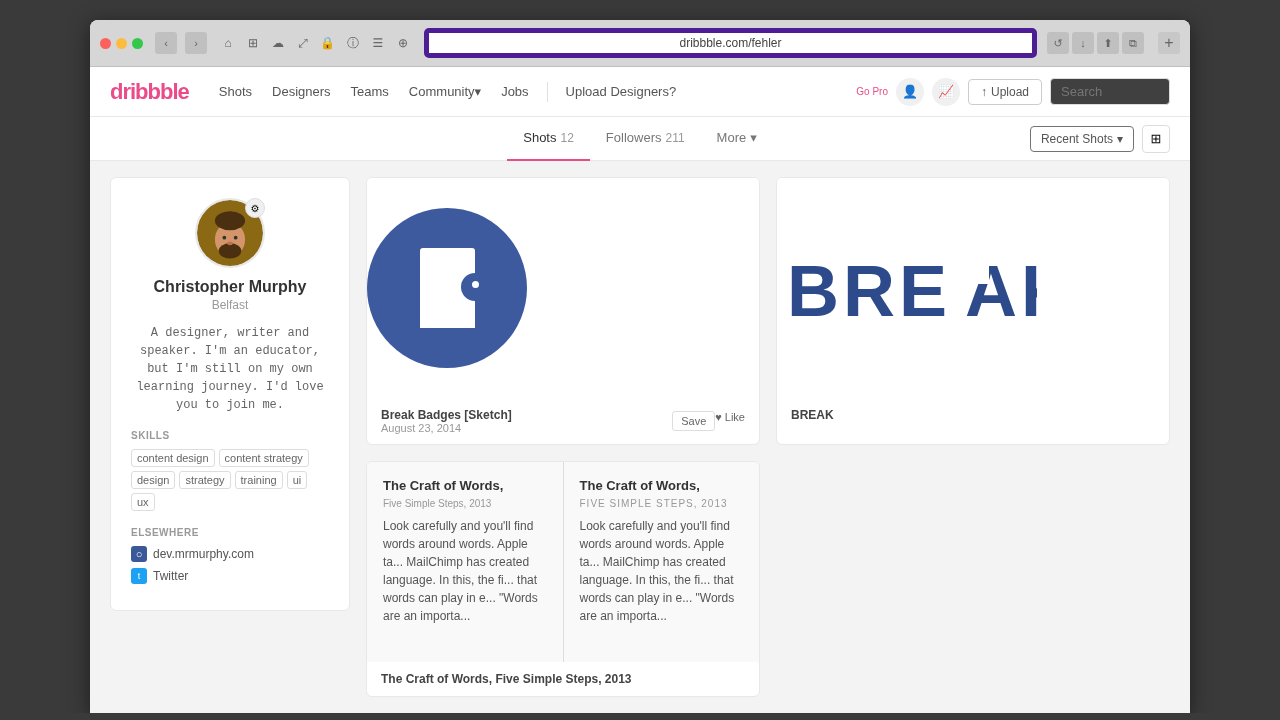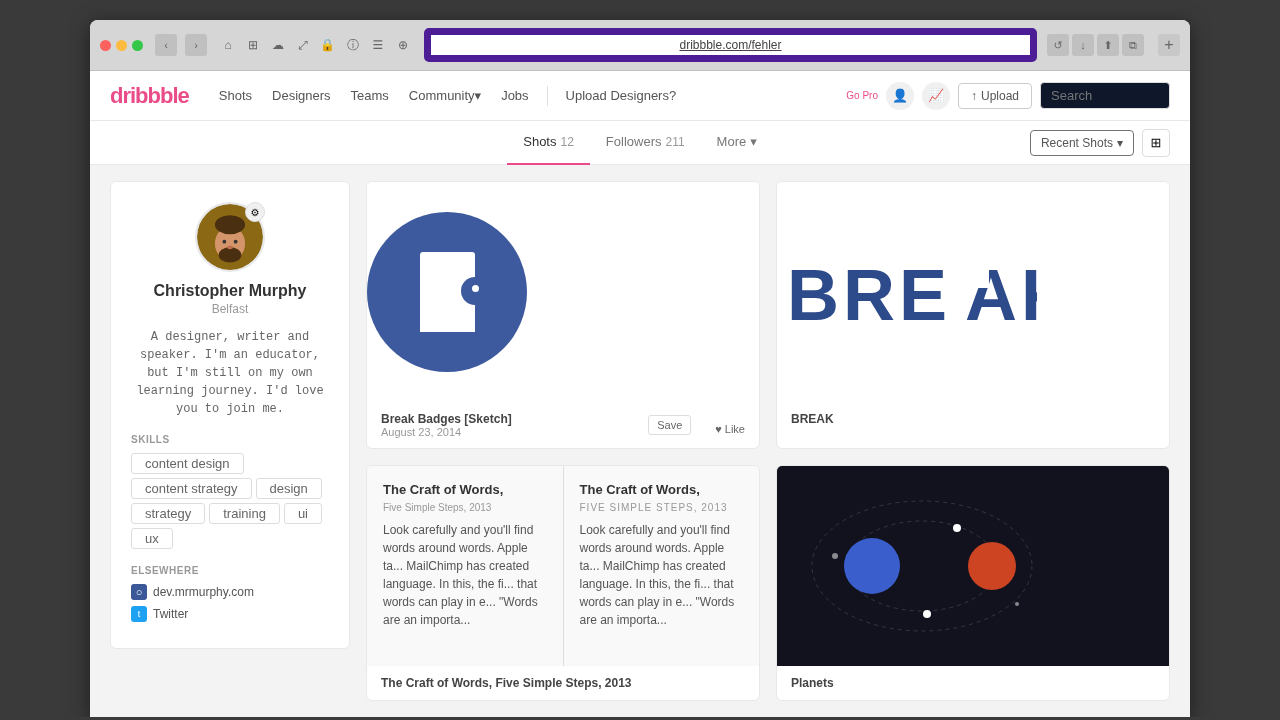--- a/index.html
+++ b/index.html
@@ -34,23 +34,22 @@
       cursor: pointer; font-size: 11px; color: #666;
     }
     .toolbar-icons { display: flex; gap: 3px; margin: 0 2px; }
     .toolbar-icon {
       width: 22px; height: 22px; background: transparent; border-radius: 3px;
       display: flex; align-items: center; justify-content: center;
       font-size: 12px; color: #666;
     }
     .address-bar {
       flex: 1; background: white; border-radius: 5px; padding: 3px 30px;
-      font-size: 12px; color: #444; text-align: center; border: 7px solid #4c1d95;
+      font-size: 12px; color: #444; text-align: center; border: 5px solid #4c1d95;
       position: relative;
-      text-decoration: underline;
     }
     .browser-action-btn {
       width: 22px; height: 22px; background: #c0c0c0; border-radius: 3px;
       display: flex; align-items: center; justify-content: center;
       font-size: 11px; color: #666;
     }
     .add-tab { width: 22px; height: 22px; background: #c8c8c8; border-radius: 3px; display: flex; align-items: center; justify-content: center; color: #666; font-size: 16px; margin-left: 4px; }
 
     
     .site { background: #f3f3f3; }
@@ -84,21 +83,21 @@
       display: flex; align-items: center; justify-content: center;
       font-size: 13px; cursor: pointer;
     }
     .upload-btn {
       background: transparent; border: 1px solid #ccc; border-radius: 4px;
       padding: 5px 12px; font-size: 12px; color: #555; cursor: pointer;
       display: flex; align-items: center; gap: 4px;
     }
     .search-box {
       border: 1px solid #ddd; border-radius: 4px; padding: 5px 10px;
-      font-size: 13px; color: #999; width: 130px; background: #0f172a;
+      font-size: 13px; color: #999; width: 120px; background: #404040;
     }
 
     
     .profile-subnav {
       background: white;
       border-bottom: 1px solid #e8e8e8;
       display: flex;
       align-items: center;
       justify-content: center;
       height: 44px;
@@ -156,22 +155,22 @@
       width: 20px; height: 20px; background: #f0f0f0; border-radius: 50%;
       display: flex; align-items: center; justify-content: center;
       font-size: 10px; cursor: pointer; border: 1px solid #ddd;
     }
     .profile-name { font-size: 16px; font-weight: 600; color: #333; margin-bottom: 2px; }
     .profile-location { font-size: 12px; color: #999; margin-bottom: 12px; }
     .profile-bio { font-size: 12px; color: #666; line-height: 1.5; margin-bottom: 16px; font-family: Liberation Mono, monospace; }
     .section-label { font-size: 10px; font-weight: 600; color: #999; text-transform: uppercase; letter-spacing: 0.5px; text-align: left; margin-bottom: 8px; }
     .skills-wrap { display: flex; flex-wrap: wrap; gap: 4px; margin-bottom: 16px; }
     .skill-tag {
-      border: 1px solid #ddd; border-radius: 3px; padding: 2px 13px;
-      font-size: 13px; color: #666;
+      border: 1px solid #ddd; border-radius: 3px; padding: 2px 5px;
+      font-size: 11px; color: #666;
     }
     .elsewhere-wrap { text-align: left; }
     .elsewhere-item { display: flex; align-items: center; gap: 6px; margin-bottom: 6px; font-size: 12px; color: #555; }
     .elsewhere-icon { width: 16px; height: 16px; border-radius: 3px; display: flex; align-items: center; justify-content: center; font-size: 11px; }
     .globe-icon { background: #3b5998; color: white; }
     .twitter-icon-bg { background: #1da1f2; color: white; }
 
     
     .shots-grid {
       display: grid;
@@ -215,21 +214,21 @@
 
     
     .shot-thumb-4 { background: #1a1a2e; }
 
     .shot-meta {
       padding: 10px 14px;
       display: flex; align-items: center; justify-content: space-between;
     }
     .shot-title { font-size: 12px; font-weight: 600; color: #444; }
     .shot-date { font-size: 11px; color: #999; }
-    .shot-actions { display: flex; gap: 24px; align-items: flex-end; }
+    .shot-actions { display: flex; gap: 0; align-items: flex-start; }
     .shot-save-btn {
       font-size: 11px; color: #666; cursor: pointer; padding: 3px 8px;
       border: 1px solid #ddd; border-radius: 3px;
     }
     .shot-like-btn {
       font-size: 11px; color: #666; cursor: pointer; display: flex; align-items: center; gap: 3px;
     }
   </style>
 </head>
 <body>
@@ -426,41 +425,17 @@
               </div>
             </div>
           </div>
           <div class="shot-meta">
             <div>
               <div class="shot-title">The Craft of Words, Five Simple Steps, 2013</div>
             </div>
           </div>
         </div>
 
-        <div class="shot-card">
-          <div class="shot-thumb shot-thumb-4" style="height:200px; background:#12121e;">
-            <svg width="290" height="200" viewBox="0 0 290 200">
-
-              <ellipse cx="145" cy="100" rx="110" ry="65" fill="none" stroke="rgba(255,255,255,0.15)" stroke-width="1" stroke-dasharray="4,4"></ellipse>
-
-              <ellipse cx="145" cy="100" rx="75" ry="45" fill="none" stroke="rgba(255,255,255,0.15)" stroke-width="1" stroke-dasharray="4,4"></ellipse>
-
-              <circle cx="95" cy="100" r="28" fill="#3a5fcc"></circle>
-
-              <circle cx="215" cy="100" r="24" fill="#cc4422"></circle>
-
-              <circle cx="180" cy="62" r="4" fill="white"></circle>
-              <circle cx="150" cy="148" r="4" fill="white"></circle>
-              <circle cx="58" cy="90" r="3" fill="rgba(255,255,255,0.5)"></circle>
-              <circle cx="240" cy="138" r="2" fill="rgba(255,255,255,0.5)"></circle>
-            </svg>
-          </div>
-          <div class="shot-meta">
-            <div>
-              <div class="shot-title">Planets</div>
-            </div>
-          </div>
-        </div>
 
       </div>
     </div>
   </div>
 </div>
 
 </body></html>

